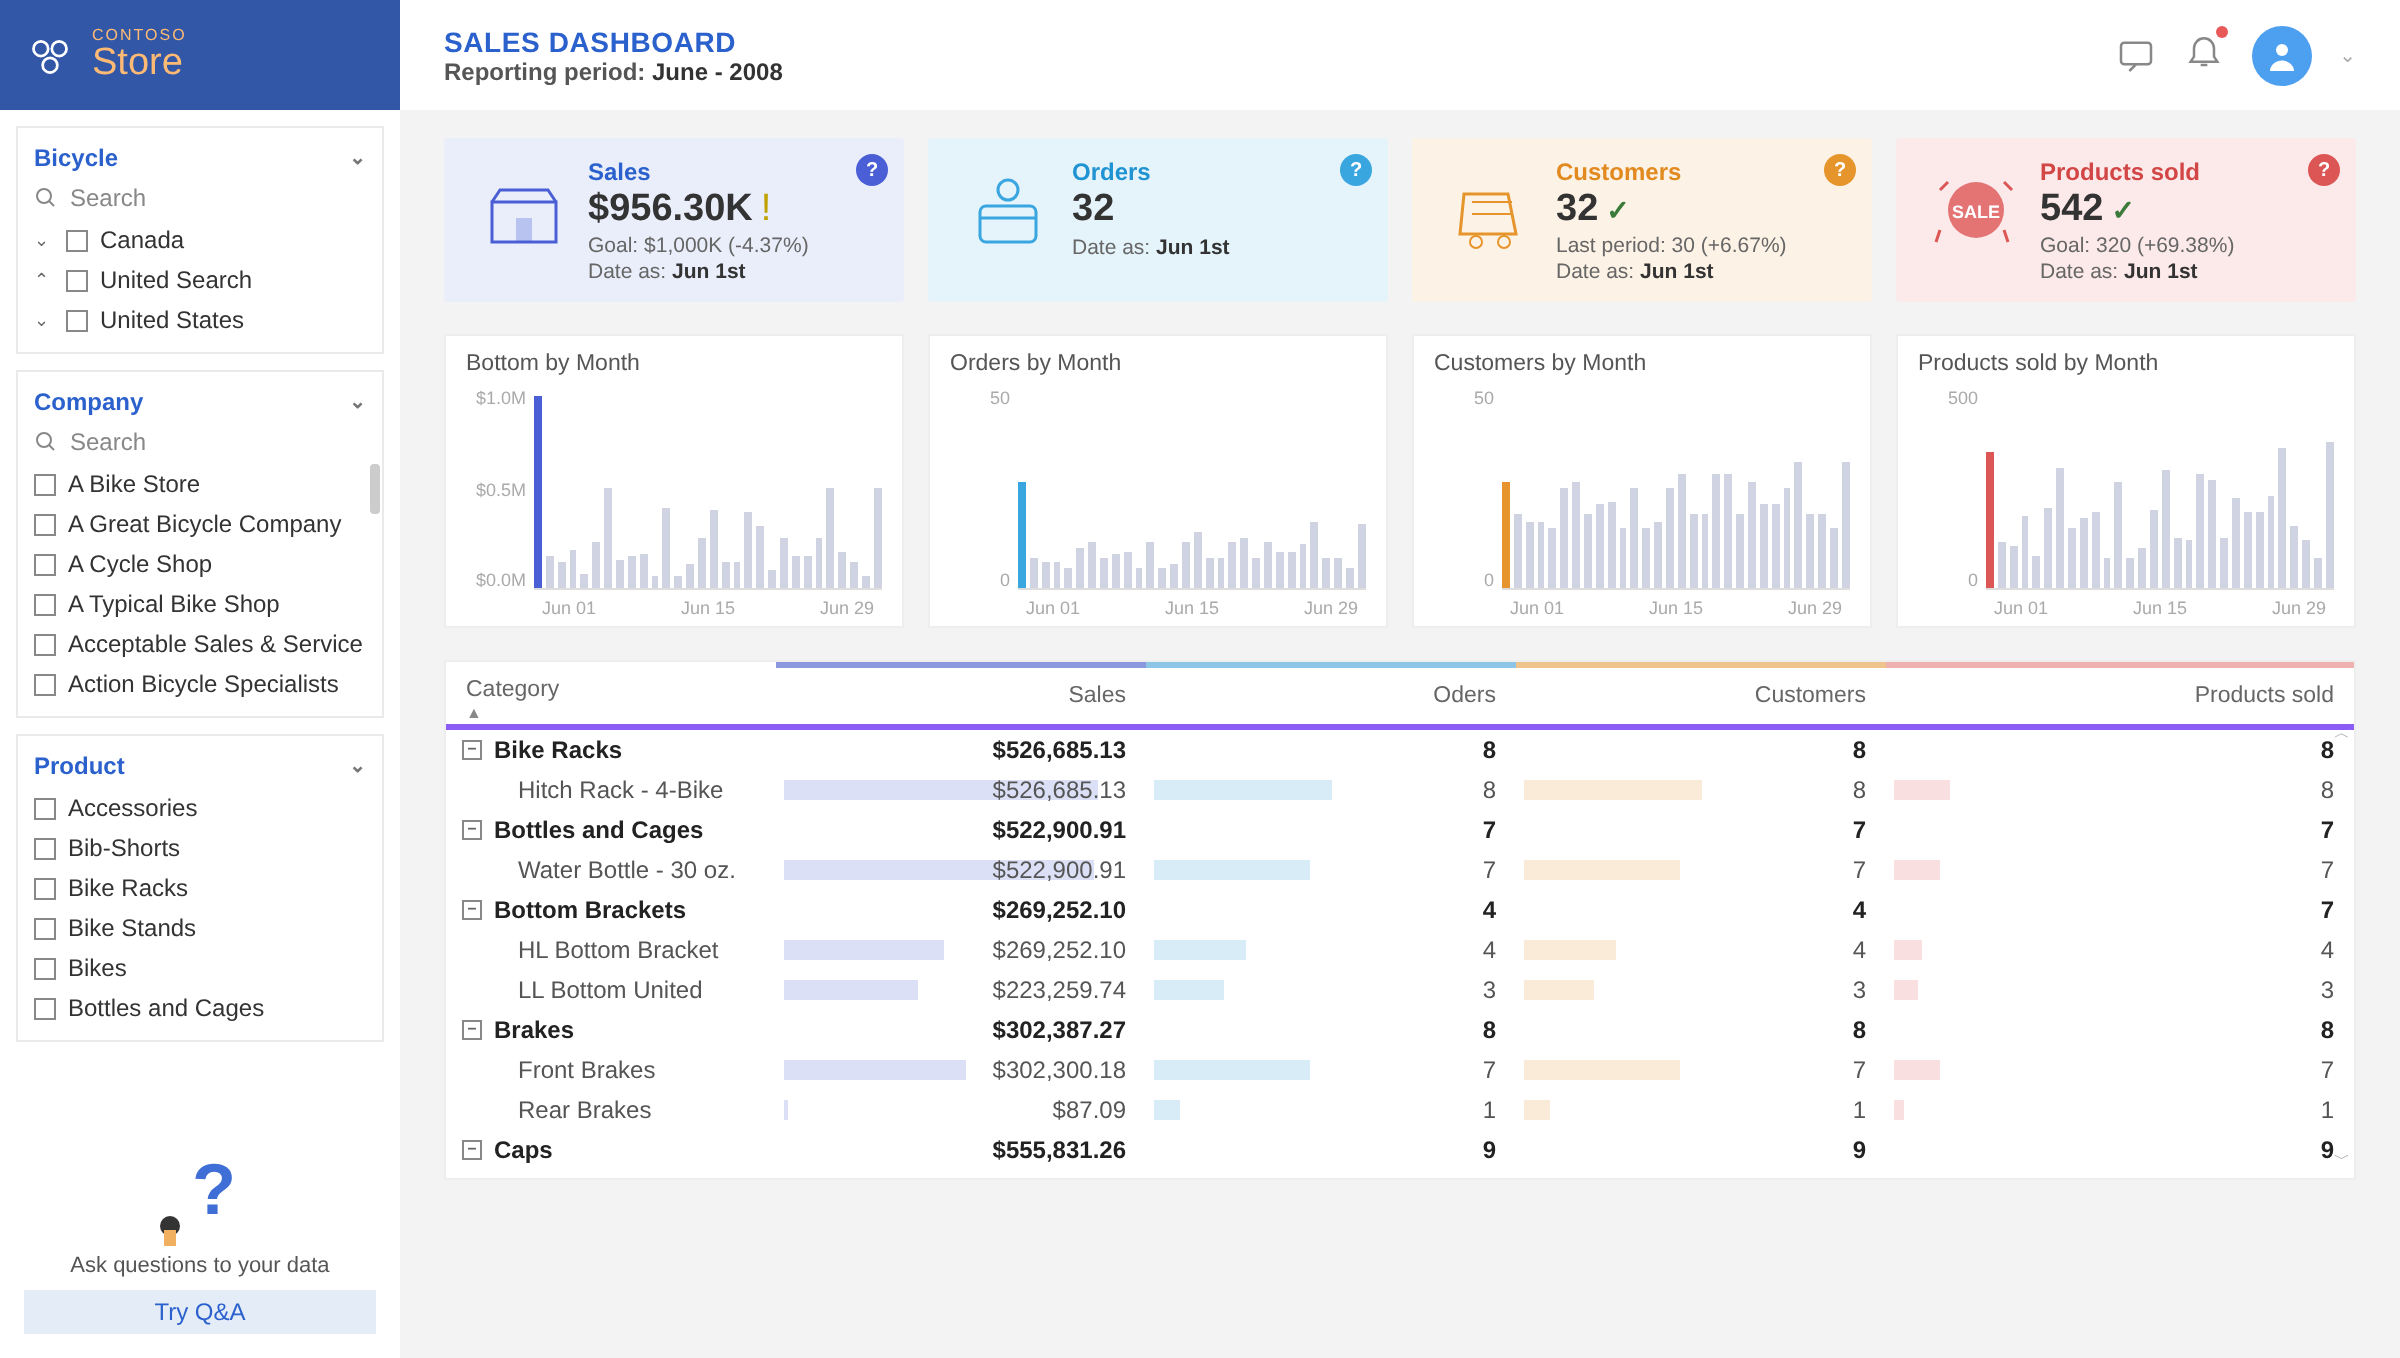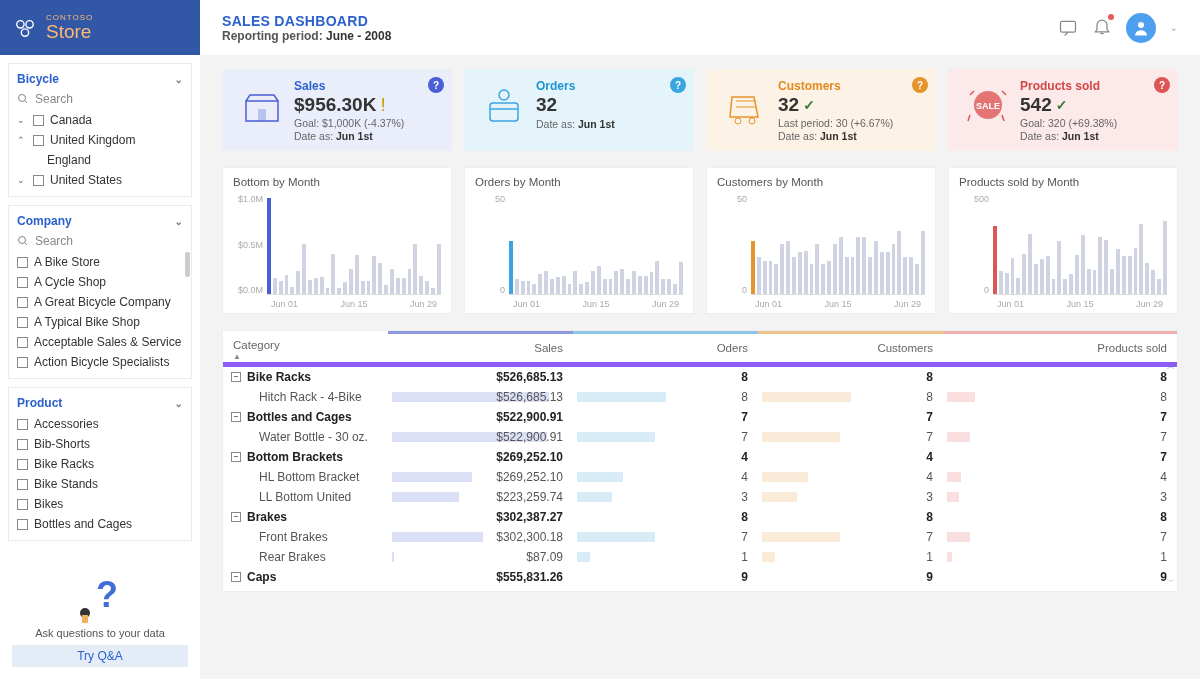--- a/index.html
+++ b/index.html
@@ -65,21 +65,21 @@
 .y-axis { width: 34px; display: flex; flex-direction: column; justify-content: space-between; font-size: 9px; color: #aaa; text-align: right; padding-right: 4px; padding-bottom: 14px; }
 .plot { flex: 1; display: flex; align-items: flex-end; gap: 2px; border-bottom: 1px solid #ddd; margin-bottom: 14px; position: relative; }
 .plot .bar { flex: 1; background: #d0d3e2; }
 .plot .bar.hl-s { background: #4a5fd6; }
 .plot .bar.hl-o { background: #3aa6e0; }
 .plot .bar.hl-c { background: #e5952b; }
 .plot .bar.hl-p { background: #dd5656; }
 .x-axis { position: absolute; bottom: 0; left: 34px; right: 0; display: flex; justify-content: space-between; font-size: 9px; color: #aaa; padding: 0 4px; }
 
 .table-wrap { background: #fff; margin-top: 16px; border: 1px solid #eee; padding-bottom: 4px; font-size: 12px; position: relative; }
-.tbl-head { display: flex; border-bottom: 5px solid #8b5cf6; justify-content: center; }
+.tbl-head { display: flex; border-bottom: 3px solid #8b5cf6; justify-content: center; }
 .tbl-head .th { padding: 8px 10px; color: #666; font-size: 11.5px; }
 .th.cat { flex: 0 0 165px; position: relative; }
 .th.cat::after { content: "▲"; font-size: 8px; position: absolute; bottom: 1px; left: 10px; color: #888; }
 .th.sales { flex: 0 0 185px; text-align: right; border-top: 3px solid #8c98de; }
 .th.orders { flex: 0 0 185px; text-align: right; border-top: 3px solid #8cc5e5; }
 .th.cust { flex: 0 0 185px; text-align: right; border-top: 3px solid #efc38c; }
 .th.prod { flex: 1; text-align: right; border-top: 3px solid #efb0b0; }
 .tbl-row { display: flex; align-items: center; padding: 2px 0; min-height: 20px; }
 .tbl-row.bold { font-weight: 700; color: #222; }
 .tbl-row.sub { color: #555; }
@@ -129,24 +129,21 @@
     </div>
     <div id="loc-tree">
         <div class="tree-row">
           <span class="arrow">⌄</span>
           <span class="check-box"></span>
           <span>Canada</span>
         </div>
         <div class="tree-row">
           <span class="arrow">⌃</span>
           <span class="check-box"></span>
-          <span>United Kingdom</span>
-        </div>
-        <div class="tree-row tree-indent">
-          <span>England</span>
+          <span>United Search</span>
         </div>
         <div class="tree-row">
           <span class="arrow">⌄</span>
           <span class="check-box"></span>
           <span>United States</span>
         </div>
       </div>
   </div>
 
   <div class="filter-section">
@@ -162,25 +159,25 @@
       <span>Search</span>
     </div>
     <div class="check-list" id="company-list">
         <div class="scroll-thumb"></div>
         <div class="check-row">
           <span class="check-box"></span>
           <span>A Bike Store</span>
         </div>
         <div class="check-row">
           <span class="check-box"></span>
+          <span>A Great Bicycle Company</span>
+        </div>
+        <div class="check-row">
+          <span class="check-box"></span>
           <span>A Cycle Shop</span>
-        </div>
-        <div class="check-row">
-          <span class="check-box"></span>
-          <span>A Great Bicycle Company</span>
         </div>
         <div class="check-row">
           <span class="check-box"></span>
           <span>A Typical Bike Shop</span>
         </div>
         <div class="check-row">
           <span class="check-box"></span>
           <span>Acceptable Sales &amp; Service</span>
         </div>
         <div class="check-row">

